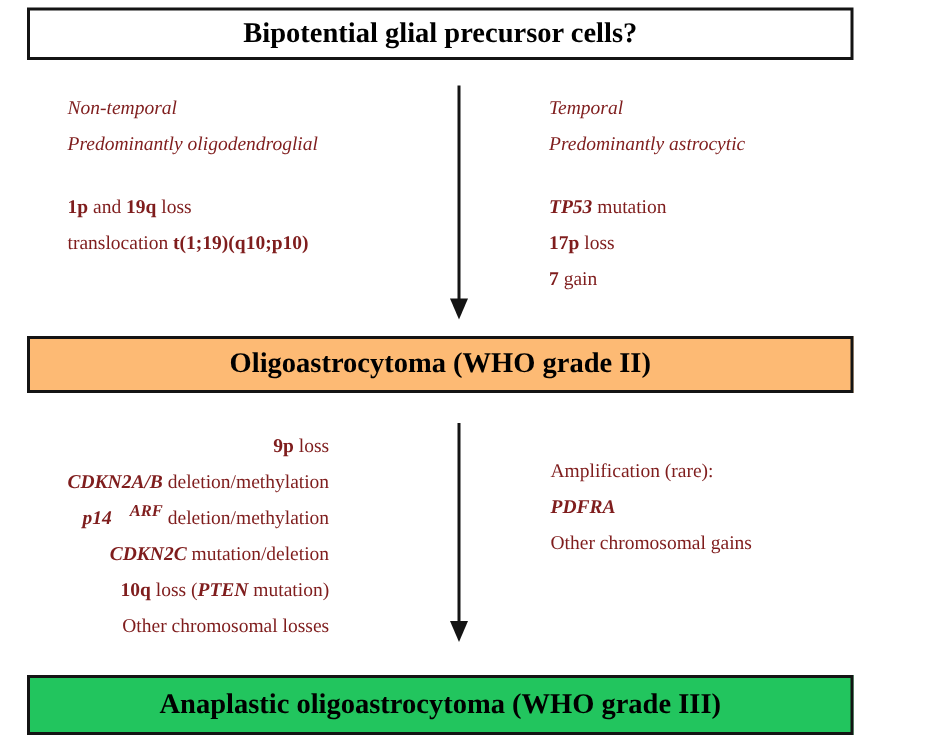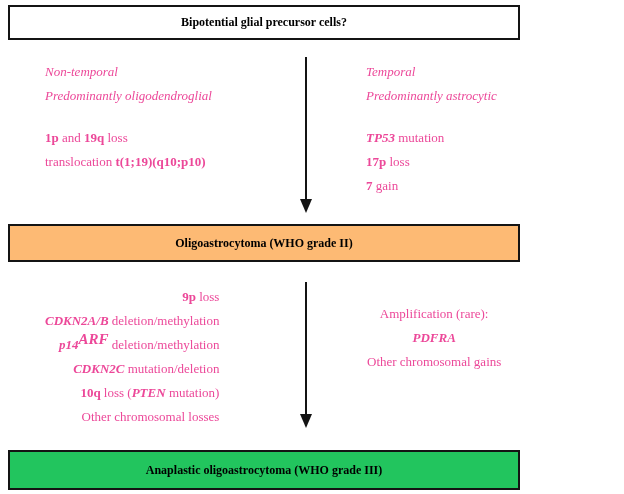--- a/index.html
+++ b/index.html
@@ -10,57 +10,58 @@
   .canvas {
     position: relative;
     width: 624px;
     height: 494px;
     background: #ffffff;
     font-family: "Liberation Serif", "DejaVu Serif", serif;
     overflow: hidden;
   }
   .box {
     position: absolute;
-    left: 8px;
-    width: 512px;
+    left: 18px;
+    width: 551px;
     border: 2px solid #141414;
     display: flex;
     align-items: center;
     justify-content: center;
     font-weight: bold;
-    font-size: 12px;
+    font-size: 19px;
     color: #000000;
     text-align: center;
     box-sizing: border-box;
   }
   .box-top    { top: 5px;   height: 35px; background: #ffffff; }
   .box-middle { top: 224px; height: 38px; }
   .box-bottom { top: 450px; height: 40px; }
   .tblock {
     position: absolute;
     font-size: 13px;
-    color: #ec4899;
+    color: #7f1d1d;
     white-space: nowrap;
   }
   .tblock .tline {
     line-height: 16px;
     margin-bottom: 8px;
   }
   .b { font-weight: bold; }
   .i { font-style: italic; }
   sup {
-    font-size: 15px;
+    font-size: 11px;
     line-height: 0;
+    margin-left: 12px;
   }
   .pos-ul-sub { left: 45px;  top: 64px; }
   .pos-ul-mut { left: 45px;  top: 130px; }
   .pos-ur-sub { left: 366px; top: 64px; }
   .pos-ur-mut { left: 366px; top: 130px; }
   .pos-ll     { left: 45px;  top: 289px; text-align: right; }
-  .pos-lr     { left: 367px; top: 306px; text-align: center; }
+  .pos-lr     { left: 367px; top: 306px; }
   .arrow {
     position: absolute;
     left: 297px;
     width: 18px;
   }
   .arrow-1 { top: 56px;  height: 158px; }
   .arrow-2 { top: 281px; height: 148px; }
 </style>
 </head>
 <body>

